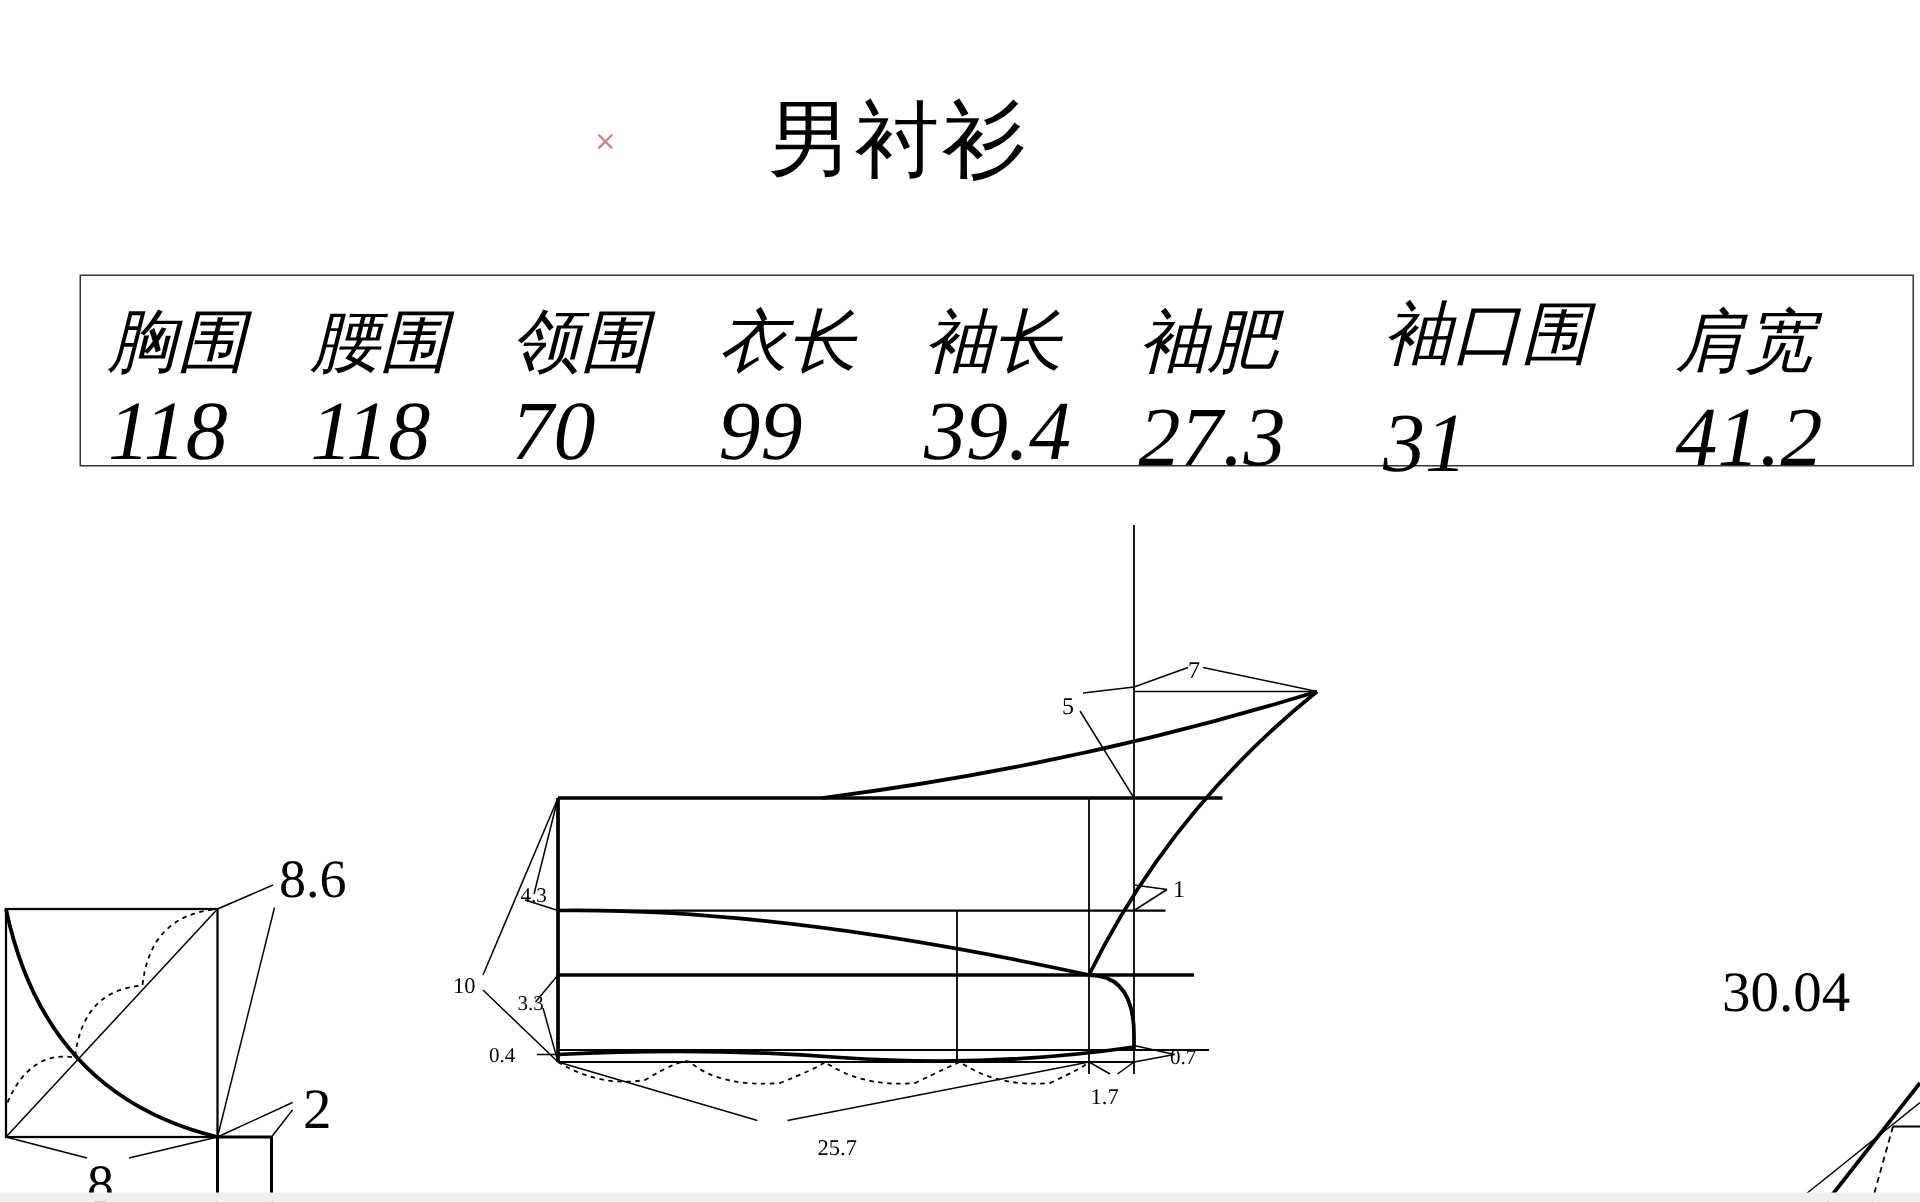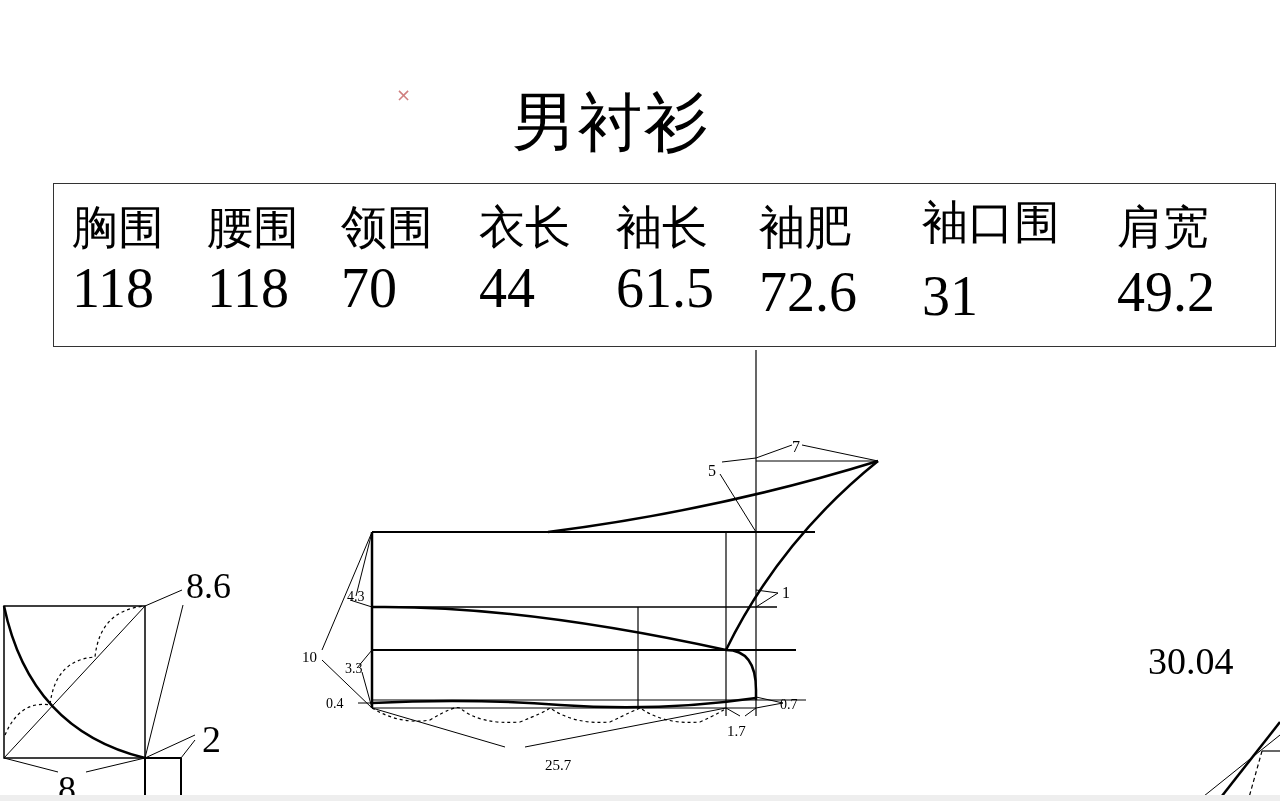--- a/index.html
+++ b/index.html
@@ -1,19 +1,19 @@
 <!DOCTYPE html>
 <html><head>
   <meta charset="utf-8">
   <style>
     html, body { margin: 0; padding: 0; background: #ffffff; }
     body { width: 1280px; height: 801px; position: relative; overflow: hidden; font-family: "DejaVu Serif", "Liberation Serif", serif; color: #000; }
-    .title { position: absolute; left: 512px; top: 66px; font-size: 64px; letter-spacing: 2px; line-height: 1; font-family: "DejaVu Serif", "Liberation Serif", serif; margin-top: 24px; }
+    .title { position: absolute; left: 512px; top: 66px; font-size: 56px; letter-spacing: 2px; line-height: 1; font-family: "DejaVu Serif", "Liberation Serif", serif; }
     .cursor-mark { position: absolute; left: 396px; top: 84px; color: #d08080; font-size: 18px; font-family: "DejaVu Sans", sans-serif; }
-    .meas-box { position: absolute; left: 53px; top: 183px; width: 1223px; height: 164px; border: 1.5px solid #333; box-sizing: border-box; }
+    .meas-box { position: absolute; left: 53px; top: 183px; width: 1223px; height: 128px; border: 1.5px solid #333; box-sizing: border-box; font-style: italic; }
     .meas-item { position: absolute; top: 0; }
     .meas-label { position: absolute; white-space: nowrap; font-size: 46px; line-height: 1; top: 20px; font-family: "DejaVu Serif", "Liberation Serif", serif; }
     .meas-value { position: absolute; white-space: nowrap; font-size: 56px; line-height: 1; top: 76px; font-family: "Liberation Serif", "DejaVu Serif", serif; }
     .drawing { position: absolute; left: 0; top: 0; width: 1280px; height: 801px; }
     .bottom-bar { position: absolute; left: 0; top: 795px; width: 1280px; height: 6px; background: #eeeeee; }
     svg text { font-family: "Liberation Serif", "DejaVu Serif", serif; fill: #000; }
   </style>
 </head>
 <body>
 
@@ -28,37 +28,37 @@
   <div class="meas-item" style="left:153px">
     <span class="meas-label">腰围</span>
     <span class="meas-value">118</span>
   </div>
   <div class="meas-item" style="left:287px">
     <span class="meas-label">领围</span>
     <span class="meas-value">70</span>
   </div>
   <div class="meas-item" style="left:425px">
     <span class="meas-label">衣长</span>
-    <span class="meas-value">44</span>
+    <span class="meas-value">99</span>
   </div>
   <div class="meas-item" style="left:562px">
     <span class="meas-label">袖长</span>
-    <span class="meas-value">61.5</span>
+    <span class="meas-value">39.4</span>
   </div>
   <div class="meas-item" style="left:705px">
     <span class="meas-label">袖肥</span>
-    <span class="meas-value" style="top:80px">72.6</span>
+    <span class="meas-value" style="top:80px">27.3</span>
   </div>
   <div class="meas-item" style="left:868px">
     <span class="meas-label" style="top:15px">袖口围</span>
     <span class="meas-value" style="top:84px">31</span>
   </div>
   <div class="meas-item" style="left:1063px">
     <span class="meas-label">肩宽</span>
-    <span class="meas-value" style="top:80px">49.2</span>
+    <span class="meas-value" style="top:80px">41.2</span>
   </div>
 </div>
 
 <svg class="drawing" viewBox="0 0 1280 801" width="1280" height="801">
 
   <g stroke="#000" fill="none">
     <rect x="4" y="606" width="141" height="152" stroke-width="1.5"></rect>
     <line x1="4" y1="758" x2="145" y2="606" stroke-width="1"></line>
     <path d="M4,606 Q30,730 145,758" stroke-width="2.5"></path>
     <path d="M5,735 Q20,700 50,705 Q55,660 95,657 Q100,610 145,606" stroke-width="1.2" stroke-dasharray="3,3"></path>

